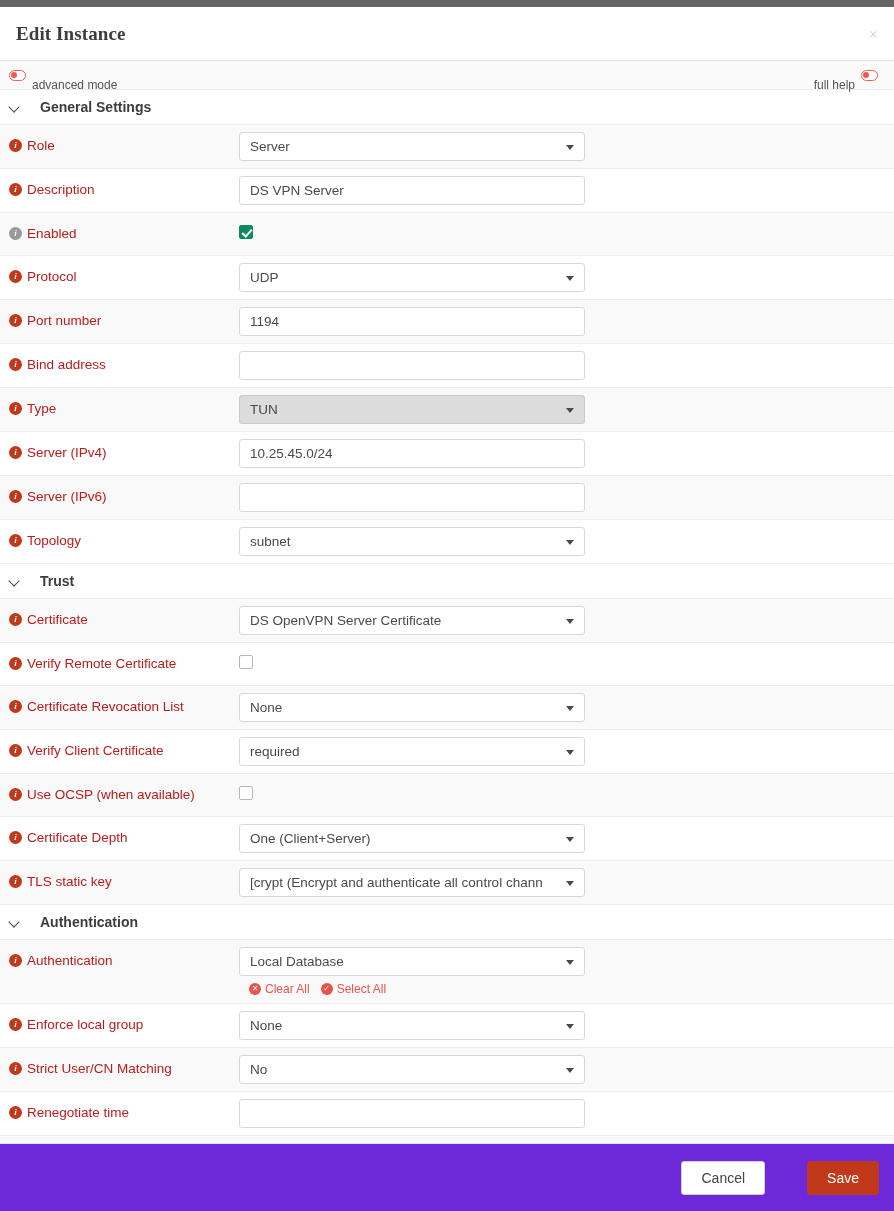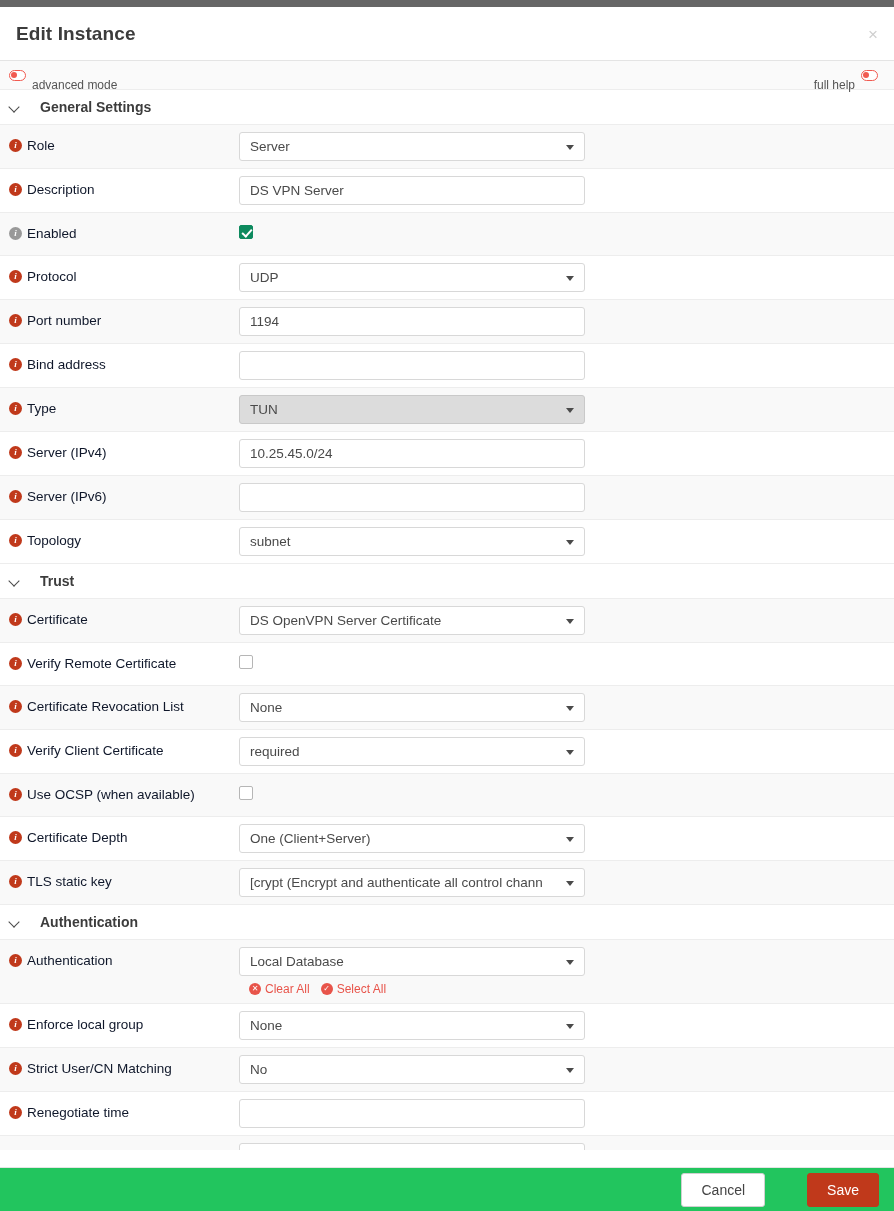--- a/index.html
+++ b/index.html
@@ -27,20 +27,21 @@
 
   
   .dialog-header {
     height: 54px;
     background: #ffffff;
     border-bottom: 1px solid #e4e4e4;
     display: flex;
     align-items: center;
     padding: 0 18px 0 16px;
     position: relative;
+    font-family: Liberation Serif, serif;
   }
   .dialog-title {
     font-size: 19px;
     font-weight: bold;
     color: #3c3c3c;
     letter-spacing: .1px;
   }
   .close-icon {
     position: absolute;
     right: 16px;
@@ -149,21 +150,21 @@
     line-height: 13px;
     text-align: center;
     flex: none;
     margin-top: 1px;
     font-family: "Liberation Serif", serif;
     cursor: pointer;
   }
   .info-icon.gray { background: #999999; }
   .label-text {
     font-size: 13.5px;
-    color: #0f172a;
+    color: #b91c1c;
     line-height: 15px;
   }
   .row-field {
     flex: 1;
     padding: 7px 0 7px 11px;
     min-width: 0;
   }
 
   
   .select, .input {
@@ -254,22 +255,22 @@
     text-align: center;
     flex: none;
     font-weight: bold;
   }
 
   
   .footer {
     position: absolute;
     left: 0; bottom: 0;
     width: 894px;
-    height: 44px;
-    background: #22c55e;
+    height: 68px;
+    background: #6d28d9;
     border-top: 1px solid #e4e4e4;
     display: flex;
     align-items: center;
     justify-content: flex-end;
     gap: 11px;
     padding-right: 15px;
   }
   .btn {
     height: 34px;
     border-radius: 3px;

